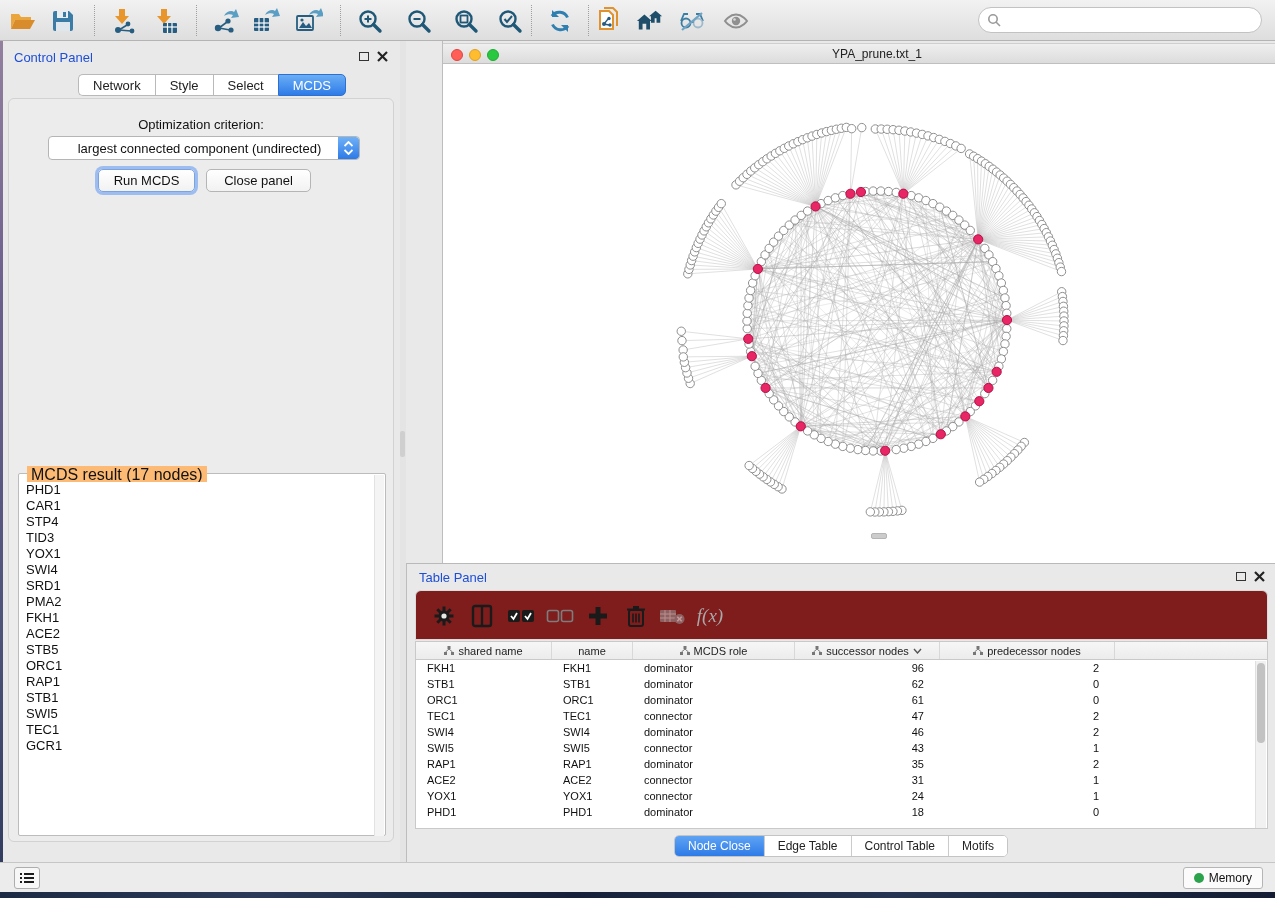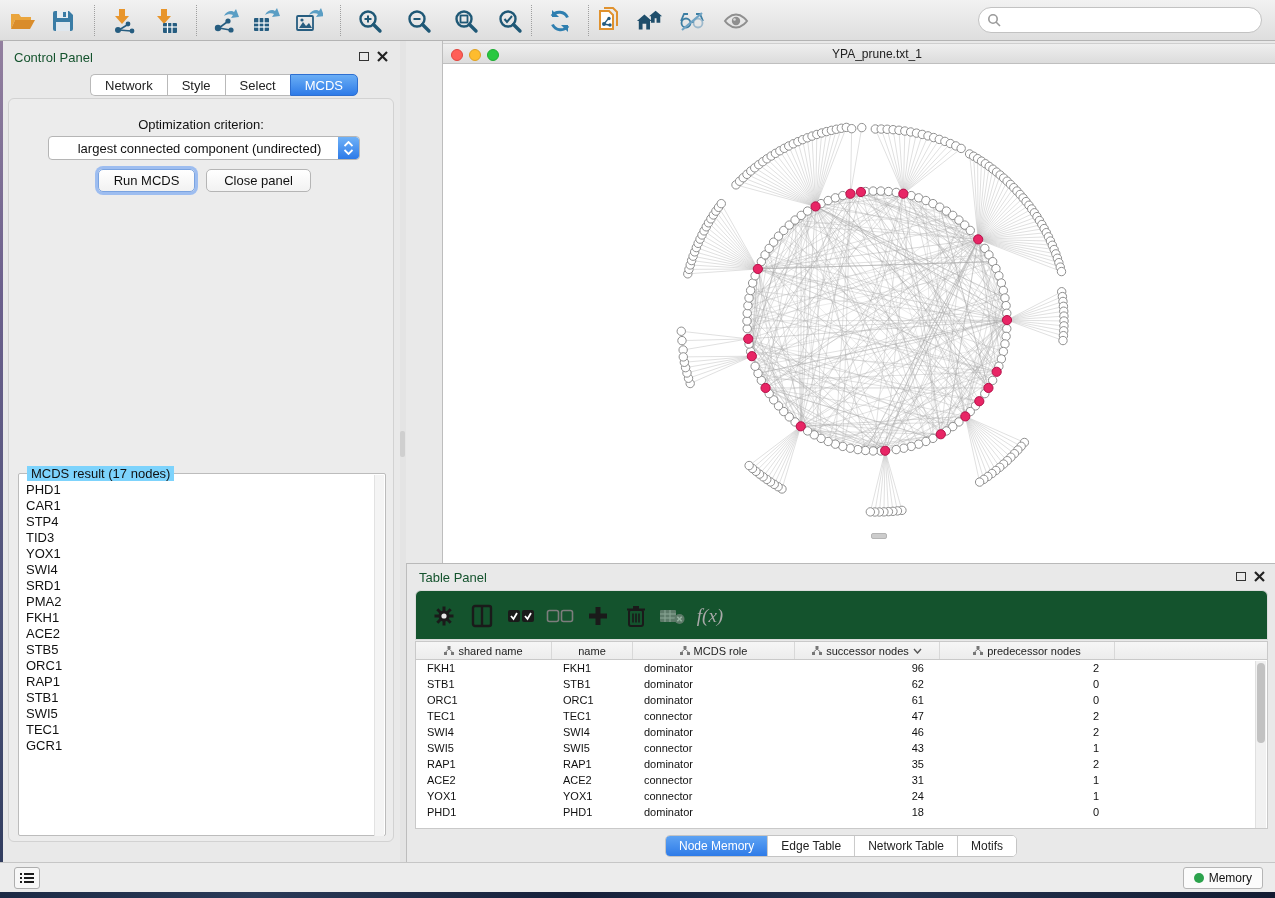--- a/index.html
+++ b/index.html
@@ -21,28 +21,28 @@
     background:transparent; font-family:inherit; }
 
   
   .left-sliver { left:0; top:41px; width:3px; height:851px;
     background:linear-gradient(#93809f,#6b5f8c 30%,#4d5378 70%,#2e3a5c); }
   .bottom-strip { left:0; top:892px; width:1275px; height:6px;
     background:linear-gradient(90deg,#1c2a45,#2a3a58 20%,#16203a 45%,#253452 70%,#131c32); }
 
   
   .control-panel { left:3px; top:41px; width:397px; height:821px; background:#e9e9e9; }
-  .panel-title { font-size:13px; color:#14532d; }
+  .panel-title { font-size:13px; color:#1d4ed8; }
   .win-btns { position:absolute; display:flex; gap:8px; align-items:center; }
   .float-glyph { width:10px; height:9px; border:1.5px solid #333; display:inline-block; }
   .tabs-row { position:absolute; left:75px; top:33px; display:flex; }
   .seg-tab { height:22px; padding:0 14px; font-size:13px; color:#222; background:#fff;
     border:1px solid #b9b9b9; border-right:none; display:flex; align-items:center;
     justify-content:center; cursor:pointer; }
-  .seg-tab:first-child { border-radius:5px 0 0 5px;margin-left:12px; }
+  .seg-tab:first-child { border-radius:5px 0 0 5px; }
   .seg-tab:last-child { border-right:1px solid #b9b9b9; border-radius:0 5px 5px 0; }
   .seg-tab.active { background:linear-gradient(#6aaef5,#2e7be8); color:#fff;
     border-color:#2e6fd0; }
   .cp-content { position:absolute; left:5px; top:57px; width:386px; height:744px;
     background:#ececec; border:1px solid #d2d2d2; border-radius:6px; }
   .opt-label { position:absolute; left:0; top:18px; width:100%; text-align:center;
     font-size:13px; color:#111; }
   .dropdown { position:absolute; left:39px; top:37px; width:312px; height:24px;
     background:#fff; border:1px solid #b5b5b5; border-radius:4px; display:flex;
     align-items:center; cursor:pointer; overflow:hidden; }
@@ -50,22 +50,22 @@
     text-align:center; white-space:nowrap; }
   .dd-cap { width:21px; height:100%; background:linear-gradient(#6fb1f7,#2d7ae8);
     display:flex; flex-direction:column; align-items:center; justify-content:center;
     gap:2px; border-radius:0 3px 3px 0; }
   .btn { position:absolute; height:23px; background:linear-gradient(#ffffff,#f2f2f2);
     border:1px solid #b5b5b5; border-radius:5px; font-size:13px; color:#111;
     display:flex; align-items:center; justify-content:center; cursor:pointer; }
   .btn.focus { box-shadow:0 0 0 3px #9dbdf0; border-color:#7aa3e0; }
   .group-box { position:absolute; left:9px; top:374px; width:368px; height:363px;
     border:1px solid #bcbcbc; border-radius:2px; background:#fff; }
-  .group-title { position:absolute; left:8px; top:-8px; background:#7dd3fc;
-    padding:0 4px; font-size:13px; color:#111; }
+  .group-title { position:absolute; left:8px; top:-8px; background:#fdba74;
+    padding:0 4px; font-size:16px; color:#111; }
   .mcds-list { position:absolute; left:1px; top:8px; width:356px; height:353px;
     overflow:hidden; background:#fff; }
   .mcds-item { font-size:13px; color:#111; height:16px; line-height:16px;
     padding-left:6px; cursor:default; }
   .list-scroll { position:absolute; right:1px; top:1px; width:10px; height:361px;
     background:#f4f4f4; border-left:1px solid #e2e2e2; }
 
   
   .vsplit { left:400px; top:41px; width:6px; height:821px; background:#e4e4e4; }
   .vsplit-handle { position:absolute; left:0px; top:390px; width:5px; height:26px;
@@ -83,21 +83,21 @@
     line-height:20px; }
   .net-canvas { position:absolute; left:0; top:23px; width:869px; height:499px;
     background:#fff; }
   .hscroll-thumb { position:absolute; left:428px; top:492px; width:16px; height:6px;
     background:#cccccc; border:1px solid #b5b5b5; border-radius:2px; }
 
   
   .table-panel { left:406px; top:563px; width:869px; height:299px; background:#e9e9e9;
     border-left:1px solid #bdbdbd; border-top:1px solid #b9b9b9; }
   .tp-toolbar { position:absolute; left:8px; top:26px; width:853px; height:50px;
-    background:#14532d; border:1px solid #dcdcdc; border-radius:6px 6px 0 0; }
+    background:#7f1d1d; border:1px solid #dcdcdc; border-radius:6px 6px 0 0; }
   .tp-icon { position:absolute; top:11px; width:28px; height:28px; display:flex;
     align-items:center; justify-content:center; cursor:pointer; }
   .fx { font-family:"Liberation Serif","DejaVu Serif",serif; font-style:italic;
     font-size:19px; color:#a9a9a9; }
   .datatable { position:absolute; left:8px; top:77px; width:853px; height:188px;
     background:#fff; border:1px solid #c9c9c9; }
   .thead { display:flex; height:18px; background:linear-gradient(#f6f6f6,#ececec);
     border-bottom:1px solid #c9c9c9; }
   .th { display:flex; align-items:center; justify-content:center; gap:4px;
     font-size:11px; color:#222; border-right:1px solid #d8d8d8; height:100%;
@@ -1313,23 +1313,23 @@
           <div class="td num" style="width: 145px; padding: 0px 16px 0px 0px;">18</div>
           <div class="td num" style="width: 175px; padding: 0px 16px 0px 0px;">0</div>
         </div>
       </div>
     <div class="tbl-scroll">
       <div class="tbl-thumb"></div>
     </div>
   </div>
 
   <div class="bottom-tabs">
-    <div class="btab active">Node Memory</div>
+    <div class="btab active">Node Close</div>
     <div class="btab">Edge Table</div>
-    <div class="btab">Network Table</div>
+    <div class="btab">Control Table</div>
     <div class="btab">Motifs</div>
   </div>
 </div>
 
 <div class="abs status-bar">
   <div class="list-btn">
     <svg width="14" height="12" viewBox="0 0 14 12">
         <g stroke="#1a1a1a" stroke-width="2">
           <line x1="4" y1="2" x2="14" y2="2"></line>
           <line x1="4" y1="6" x2="14" y2="6"></line>

